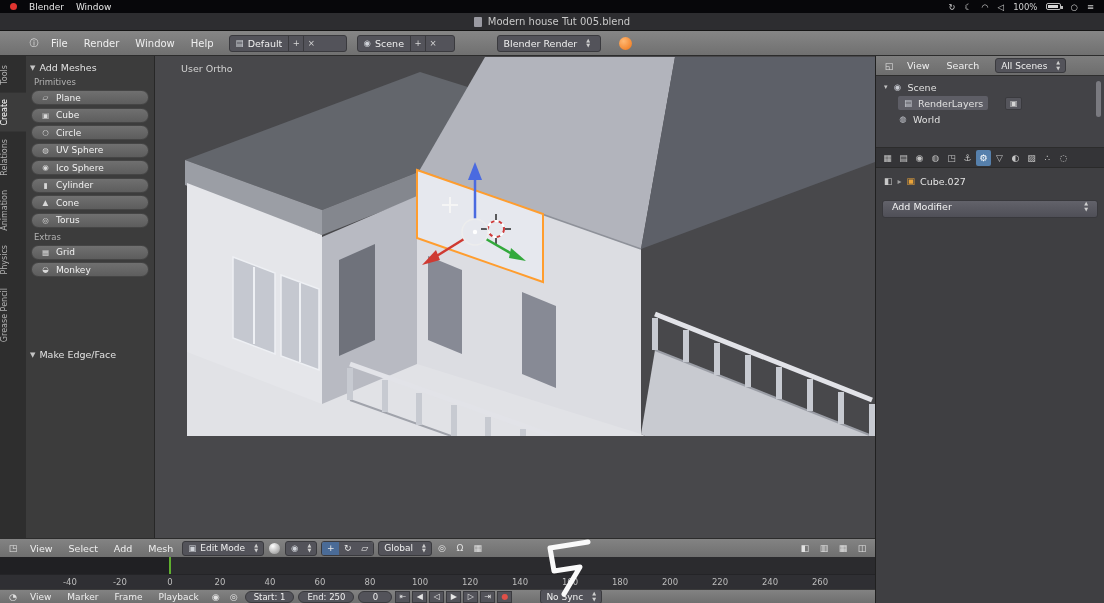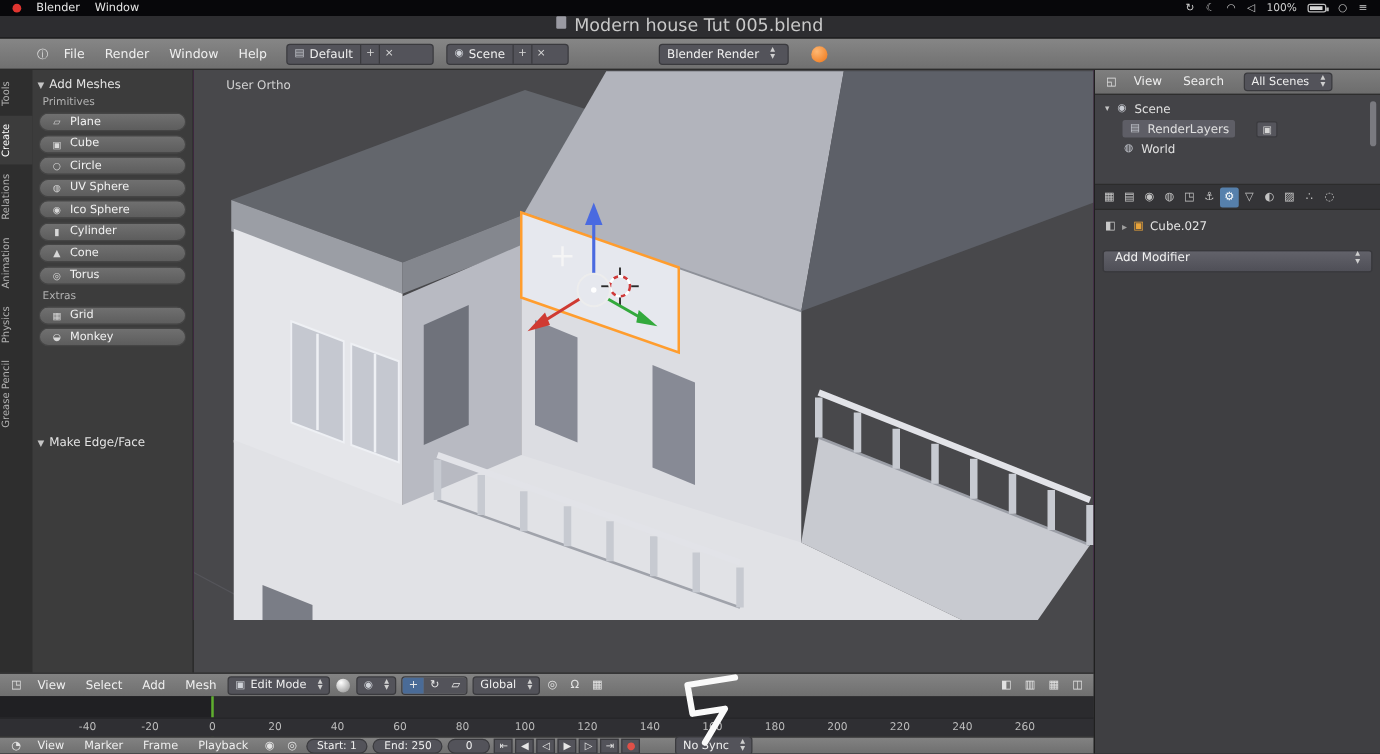--- a/index.html
+++ b/index.html
@@ -12,21 +12,21 @@
     display:flex;align-items:center;padding:0 10px;gap:12px;font-size:9px;color:#e6e6e6}
   .rec-dot{width:7px;height:7px;border-radius:50%;background:#e03530}
   .mb-app{font-weight:normal}
   .mb-right{margin-left:auto;display:flex;align-items:center;gap:9px;color:#cfcfcf;font-size:8.5px}
   .batt{width:15px;height:7px;border:1px solid #bdbdbd;border-radius:2px;position:relative}
   .batt::before{content:"";position:absolute;left:1px;top:1px;bottom:1px;width:10px;background:#d8d8d8}
   .batt::after{content:"";position:absolute;right:-3px;top:2px;width:2px;height:3px;background:#bdbdbd}
 
   
   .titlebar{position:absolute;left:0;top:13px;width:1104px;height:18px;background:#2d2d30;
-    display:flex;justify-content:center;font-size:14px;color:#c9c9c9;border-bottom:1px solid #151515}
+    display:flex;align-items:center;justify-content:center;font-size:10px;color:#c9c9c9;border-bottom:1px solid #151515}
   .doc-ic{width:8px;height:10px;background:#9a9aa2;border-radius:1px;margin-right:6px}
 
   
   .app-header{position:absolute;left:0;top:31px;width:1104px;height:25px;
     background:linear-gradient(#868686,#707070);border-bottom:1px solid #2c2c2c;
     display:flex;align-items:center;padding:0 8px;gap:2px;font-size:10px;color:#efefef}
   .menu{padding:2px 7px;white-space:nowrap}
   .combo{display:flex;align-items:center;background:#53535a;border:1px solid #3a3a3e;border-radius:3px;
     height:17px;font-size:9.5px;color:#f0f0f0;white-space:nowrap}
   .combo .seg{padding:0 6px;display:flex;align-items:center;gap:4px;height:100%}
@@ -44,21 +44,21 @@
   .ttab{writing-mode:vertical-rl;transform:rotate(180deg);font-size:8px;color:#b2b2b2;padding:6px 0;text-align:center}
   .ttab.active{background:#3c3c3c;color:#fff}
   .shelf{flex:1;padding:4px 2px;overflow:hidden}
   .panel-h{font-size:9.5px;color:#e3e3e3;margin:2px 2px 4px;display:flex;align-items:center;gap:4px}
   .tri{font-size:7px;color:#c5c5c5}
   .sub-label{font-size:8.5px;color:#b2b2b2;margin:4px 2px 3px 6px}
   .tool-btn{display:flex;align-items:center;gap:6px;height:15px;background:linear-gradient(#707070,#5d5d5d);
     border:1px solid #454545;border-radius:8px;font-size:9px;color:#f2f2f2;padding:0 9px;margin:2.5px 3px;white-space:nowrap}
   .ticon{font-size:7.5px;color:#d8d8d8;width:9px;text-align:center}
 
-  .vp{position:absolute;left:155px;top:0;width:720px;height:440px;background:#701a75;overflow:hidden}
+  .vp{position:absolute;left:155px;top:0;width:720px;height:380px;background:#000000;overflow:hidden}
   .vp svg.canvas{position:absolute;left:0;top:0}
   .vp-viewlabel{position:absolute;left:26px;top:7px;font-size:9.5px;color:#d2d2d2}
   .vp-watermark{position:absolute;left:104px;top:224px;font-size:24px;letter-spacing:10px;color:#17a9e8;opacity:.88;white-space:nowrap}
   .vp-objlabel{position:absolute;left:34px;top:458px;font-size:9px;color:#f0f0f0}
 
   .vp-header{position:absolute;left:0;top:482px;width:875px;height:19px;
     background:linear-gradient(#838383,#6f6f6f);border-top:1px solid #2c2c2c;
     display:flex;align-items:center;padding:0 5px;gap:2px;font-size:9.5px;color:#efefef;white-space:nowrap}
   .icon-btn{min-width:16px;height:15px;display:flex;align-items:center;justify-content:center;font-size:9px;color:#e2e2e2;border-radius:2px}
   .combo.sm{height:15px;font-size:9px}
@@ -150,21 +150,21 @@
       <span class="mini">×</span>
     </div>
     <div class="combo" style="margin-left:8px;min-width:98px">
       <span class="seg">
           <span class="cicon">◉</span>
         <span>Scene</span>
         </span>
       <span class="mini">+</span>
       <span class="mini">×</span>
     </div>
-    <div class="combo" style="margin-left:70px;min-width:104px">
+    <div class="combo" style="margin-left:40px;min-width:104px">
       <span class="seg">
           <span>Blender Render</span>
         <span class="ud"></span>
         </span>
     </div>
     <span class="blogo"></span>
   </div>
 
   <div class="view3d">
 

